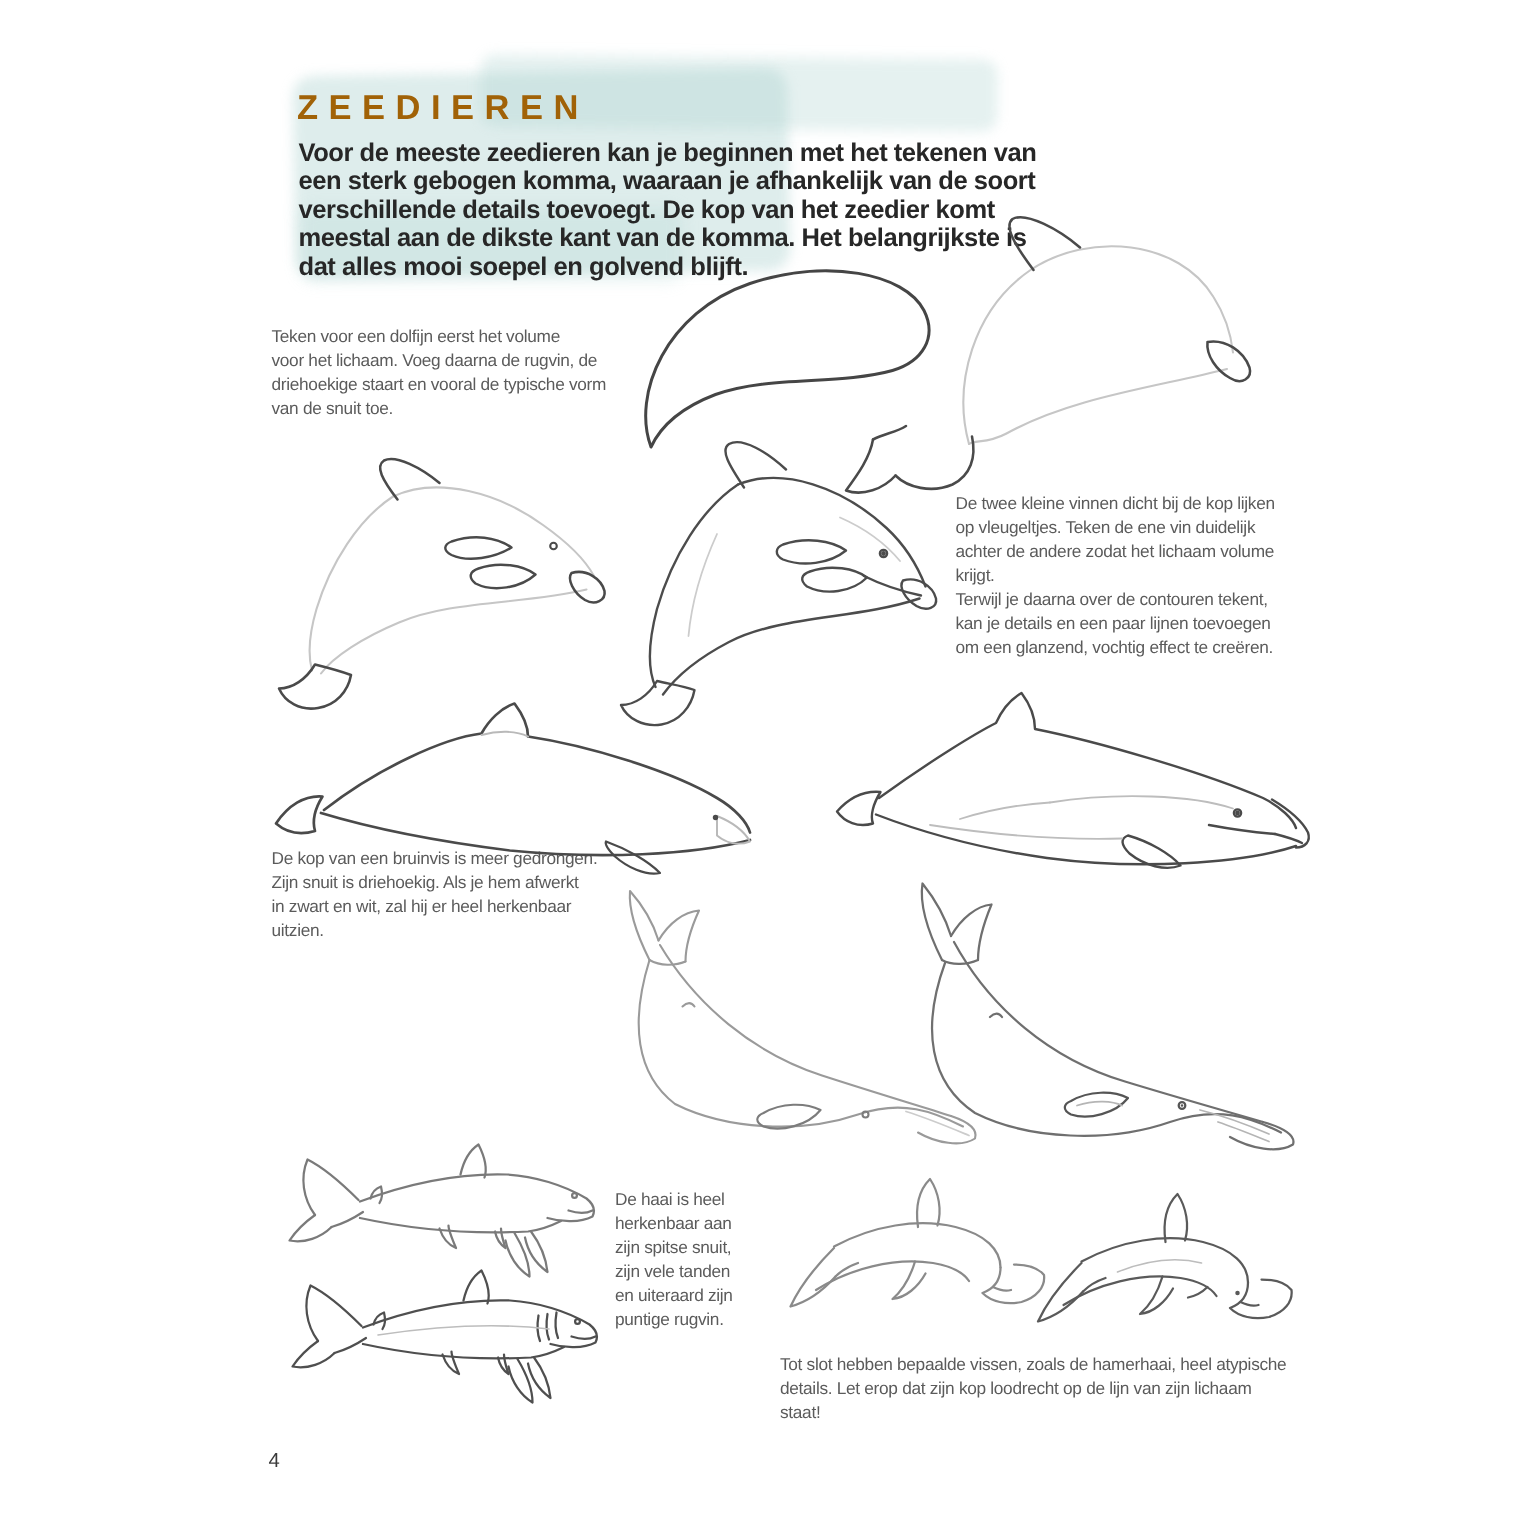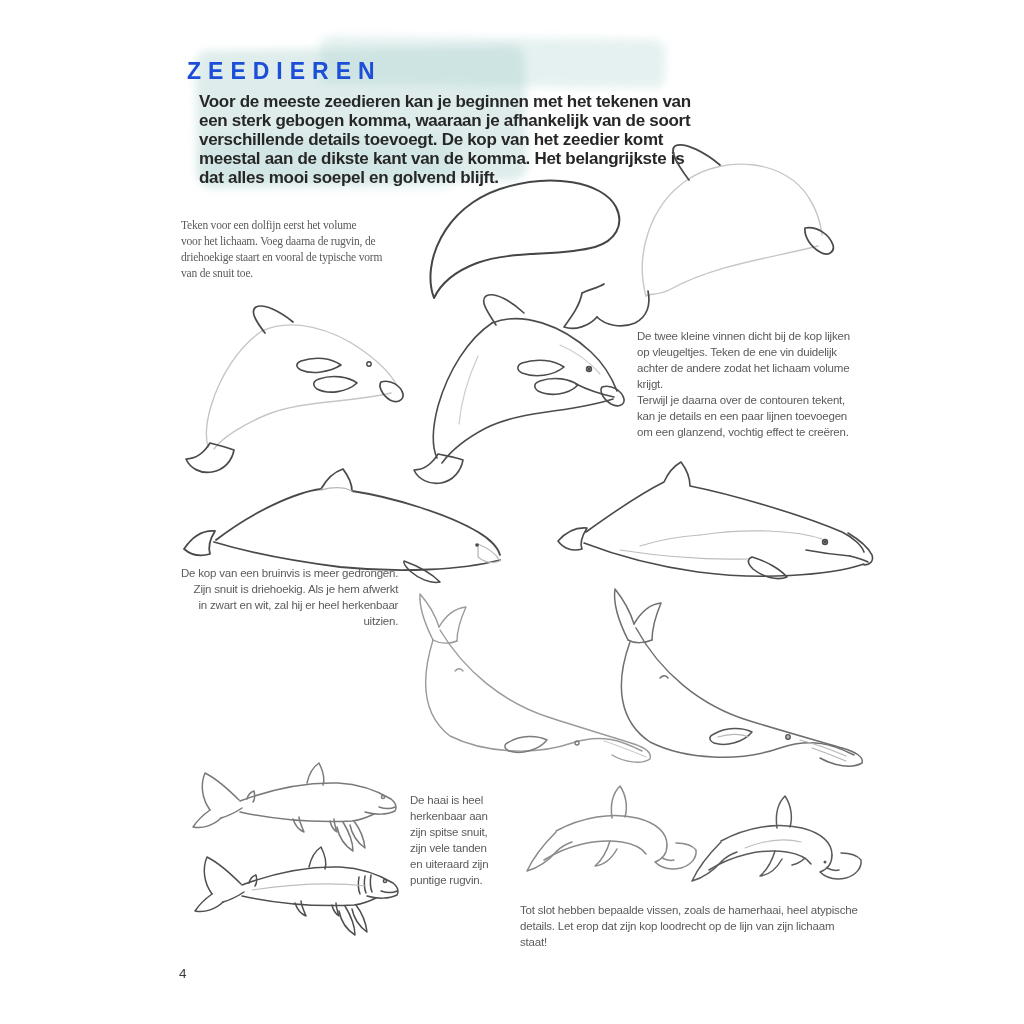--- a/index.html
+++ b/index.html
@@ -5,30 +5,30 @@
   html,body{margin:0;padding:0;background:#ffffff;}
   .page{position:relative;width:1024px;height:1024px;background:#ffffff;overflow:hidden;
         font-family:"Liberation Sans",sans-serif;}
   .wash{position:absolute;pointer-events:none;}
   .wash-a{left:196px;top:48px;width:330px;height:135px;background:rgba(168,208,206,.38);
           border-radius:14px;transform:rotate(-1deg);filter:blur(4px);}
   .wash-b{left:320px;top:38px;width:345px;height:48px;background:rgba(168,208,206,.30);
           border-radius:10px;transform:rotate(.6deg);filter:blur(4px);}
   .wash-c{left:200px;top:138px;width:255px;height:50px;background:rgba(168,208,206,.22);
           border-radius:10px;filter:blur(5px);}
-  .title{position:absolute;left:187px;top:58px;margin:0;color:#1d4ed8;
+  .title{position:absolute;left:198px;top:58px;margin:0;color:#a16207;
          font-size:23px;font-weight:800;letter-spacing:7px;}
   .intro{position:absolute;left:199px;top:92px;margin:0;color:#272727;
          font-size:17px;font-weight:700;line-height:19px;letter-spacing:-.3px;
          white-space:pre-line;}
   .note{position:absolute;margin:0;color:#5b5b5b;font-size:11.5px;line-height:16px;
         letter-spacing:-.2px;white-space:pre-line;}
-  .note-dolphin{left:181px;top:217px;font-family:Liberation Serif, serif;}
+  .note-dolphin{left:181px;top:217px;}
   .note-fins{left:637px;top:328px;}
-  .note-porpoise{left:181px;top:565px;text-align:right;}
+  .note-porpoise{left:181px;top:565px;}
   .note-whale{left:181px;top:661px;}
   .note-shark{left:410px;top:792px;}
   .note-hammerhead{left:520px;top:902px;}
   .pagenum{position:absolute;left:179px;top:966px;color:#3a3a3a;font-size:13.5px;}
   svg.art{position:absolute;left:0;top:0;}
 </style>
 </head>
 <body>
 
 <div class="page">

